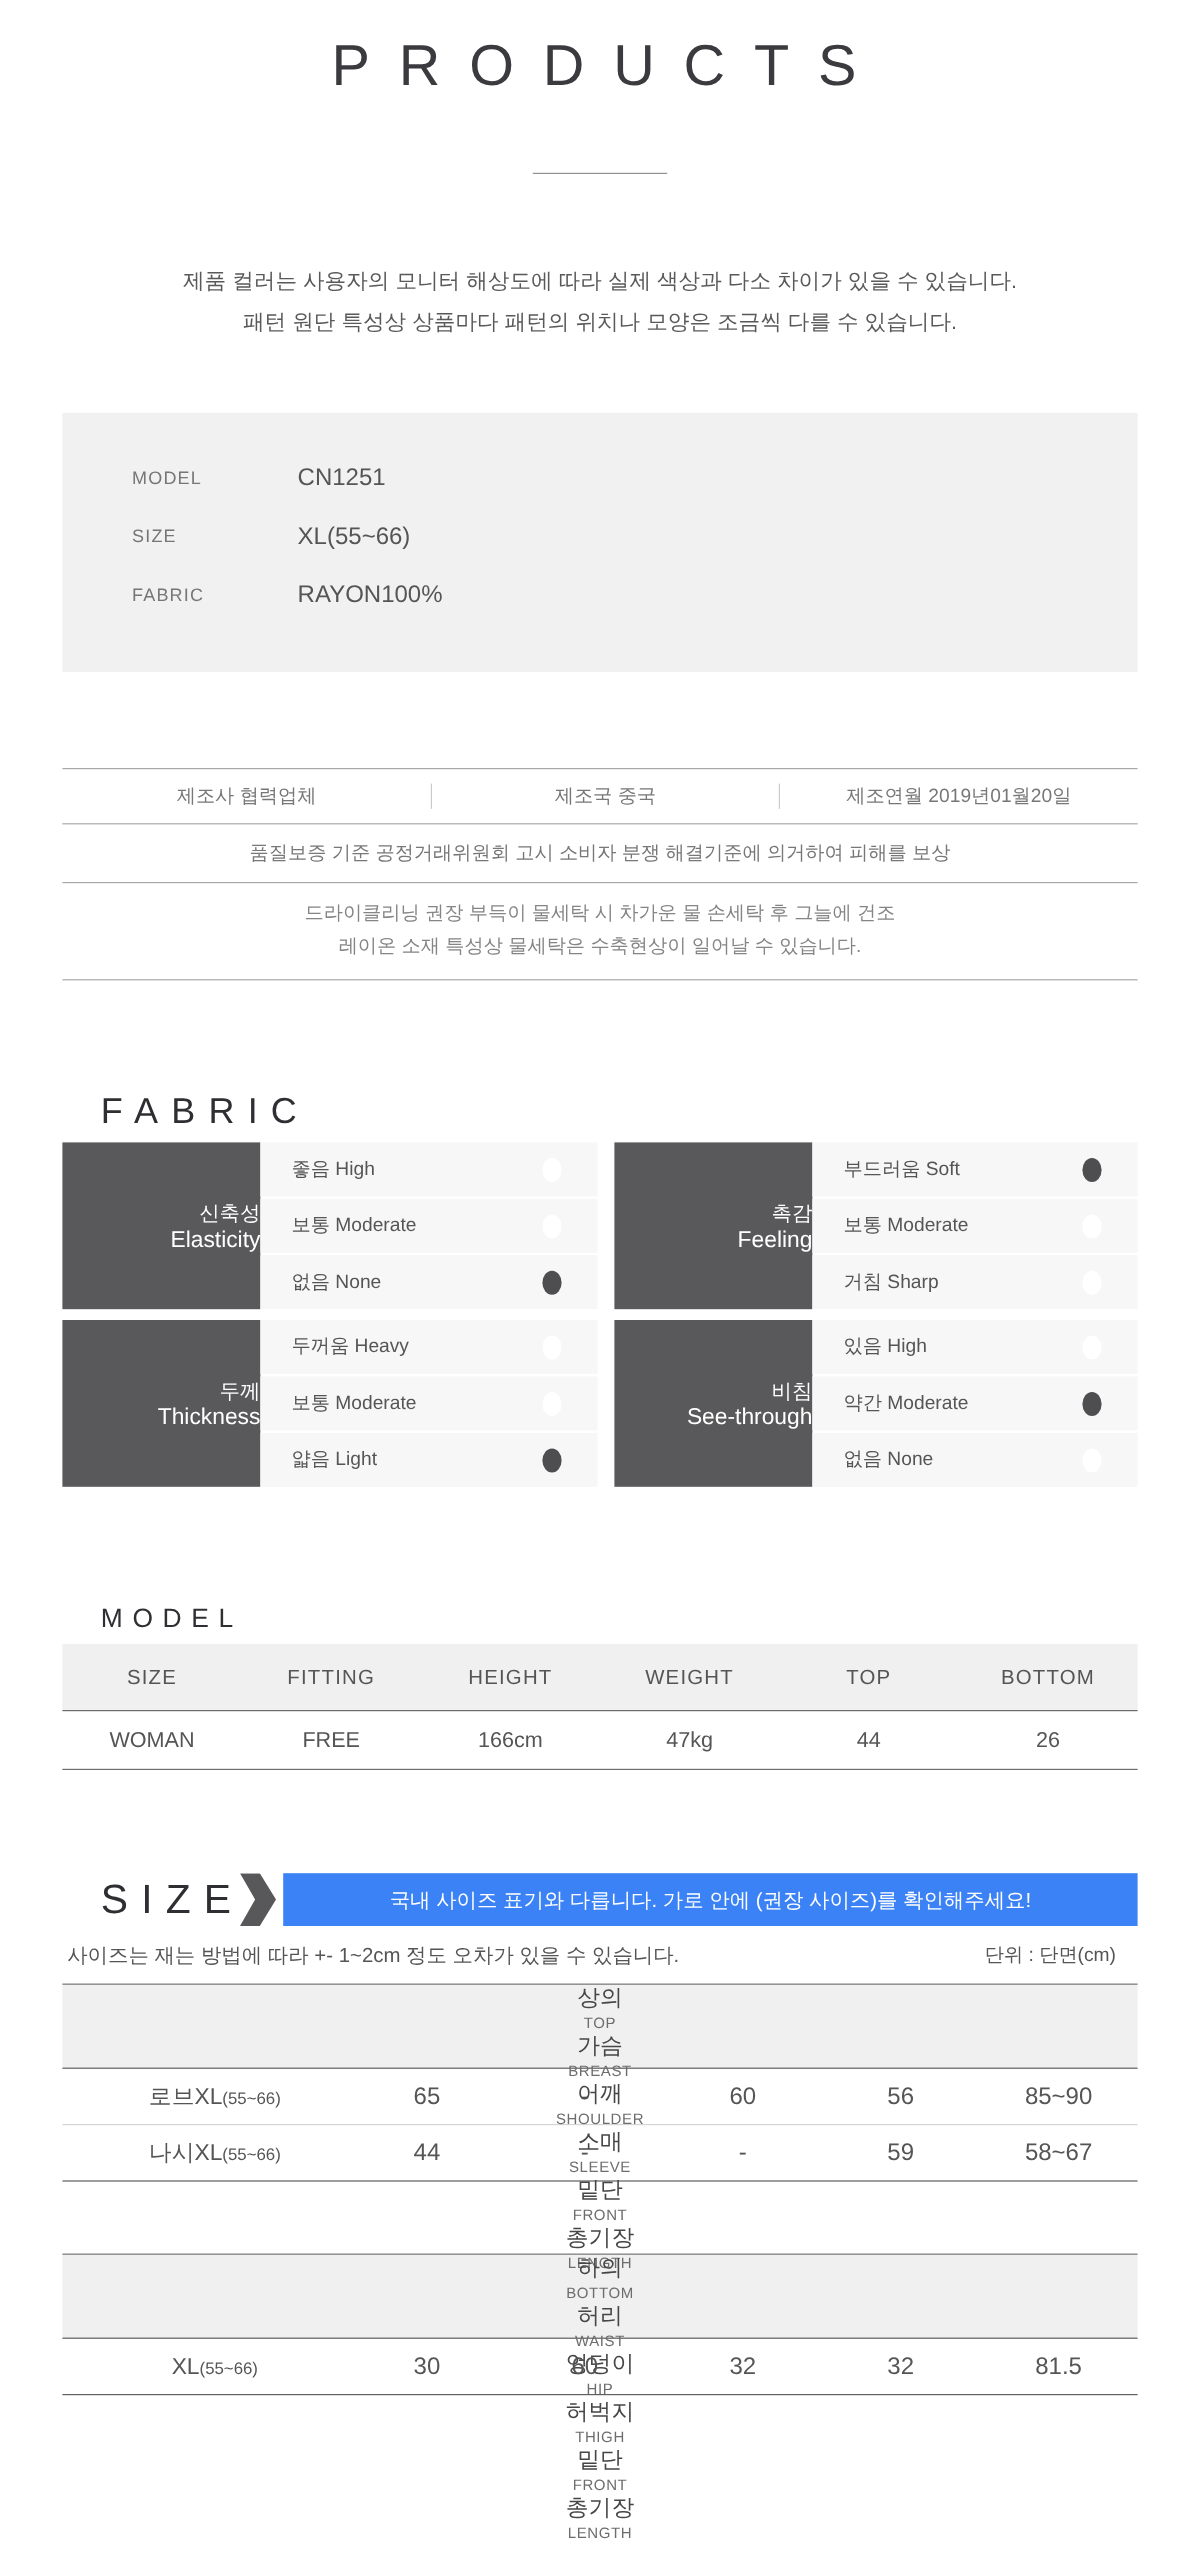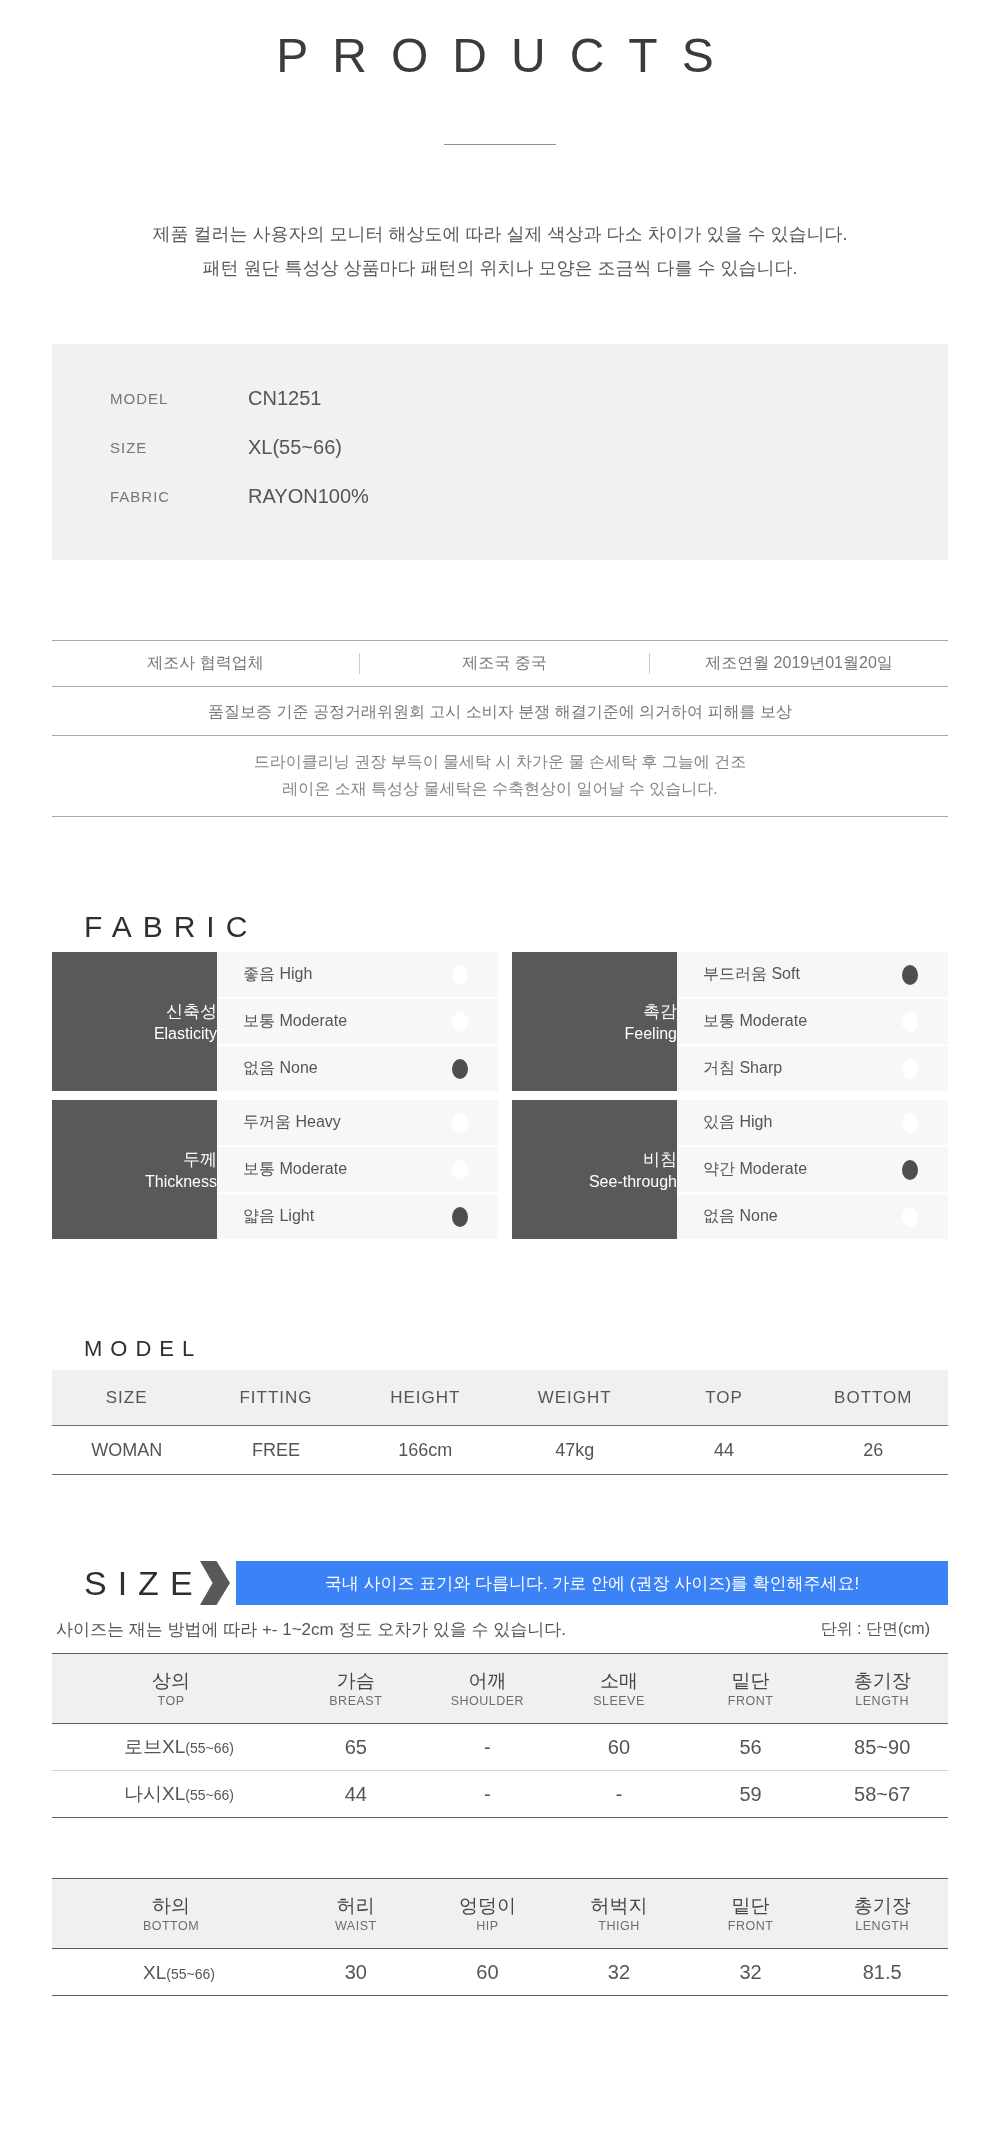--- a/index.html
+++ b/index.html
@@ -33,21 +33,21 @@
   
   .section-head { margin-left:84px; color:#2f2f33; font-weight:400; }
   .fabric-head { margin-top:93px; font-size:30px; line-height:34px; letter-spacing:11px; }
   .model-head { margin-top:97px; font-size:22px; line-height:26px; letter-spacing:8px; }
 
   
   .fab-grid { margin:8px 52px 0; display:grid; grid-template-columns:446px 436px; column-gap:14px; row-gap:9px; }
   .fab-block { display:flex; height:139px; }
   .fab-label { width:165px; background:#59595b; color:#fff; display:flex; flex-direction:column; justify-content:center; align-items:flex-end; text-align:center; }
   .fab-ko { font-size:17px; line-height:23px; }
-  .fab-en { font-size:16px; line-height:21px; }
+  .fab-en { font-size:19px; line-height:21px; }
   .fab-rows { flex:1; display:flex; flex-direction:column; }
   .fab-row { height:45px; margin-bottom:2px; background:#f7f7f7; display:flex; align-items:center; padding:0 30px 0 26px; }
   .fab-row:last-child { margin-bottom:0; }
   .fab-opt { font-size:16px; color:#555; }
   .dot { margin-left:auto; width:16px; height:20px; border-radius:50%; background:#fff; }
   .dot.on { background:#4e4d4f; }
 
   
   .model-table { margin:8px 52px 0; }
   .mt-head { display:flex; align-items:center; height:56px; background:#f0f0f0; border-bottom:1px solid #6d6d6d; }
@@ -62,21 +62,21 @@
     clip-path:polygon(0 0, 55% 0, 100% 50%, 55% 100%, 0 100%, 42% 50%); }
   .size-banner { flex:1; height:44px; background:#3b82f6; color:#fff; font-size:17px;
     display:flex; align-items:center; justify-content:center; }
   .size-note-row { margin:11px 52px 0; display:flex; align-items:center; height:26px; font-size:17px; color:#555; }
   .size-note { margin-left:4px; }
   .size-unit { margin-left:auto; margin-right:18px; font-size:16px; }
 
   
   .size-table { margin:11px 52px 0; border-top:1px solid #5f5f5f; }
   .size-table.bottom { margin-top:60px; }
-  .st-head { display:flex; align-items:center; height:70px; background:#f0f0f0; border-bottom:1px solid #5f5f5f; }
+  .st-head { display:flex; align-items:center; height:70px; background:#f0f0f0; border-bottom:1px solid #5f5f5f;flex-direction:column; }
   .st-c { flex:1; text-align:center; }
   .st-c.first { flex:none; width:238px; }
   .st-ko { font-size:19px; color:#464646; line-height:24px; }
   .st-en { font-size:12.5px; color:#6d6d6d; line-height:16px; letter-spacing:0.5px; }
   .st-row { display:flex; align-items:center; height:47px; border-bottom:1px solid #d5d5d5; font-size:20px; color:#555; }
   .st-row.last { border-bottom:1px solid #5f5f5f; }
   .st-name { font-size:19px;margin-left:16px; }
   .st-size { font-size:14px; }
 </style>
 </head>

